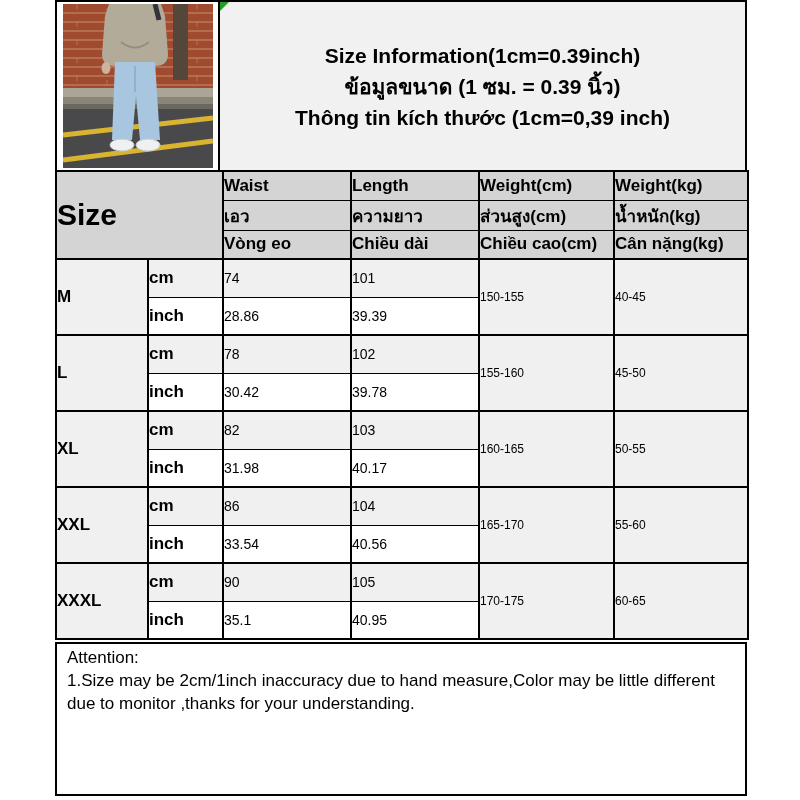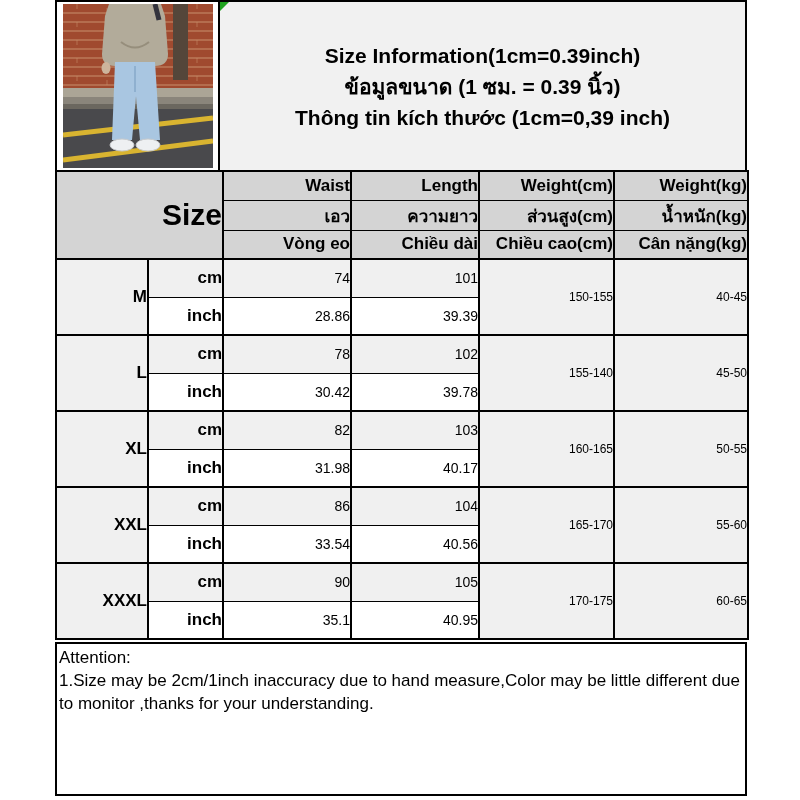--- a/index.html
+++ b/index.html
@@ -24,21 +24,21 @@
   .corner-flag{
     position:absolute;left:0;top:0;width:0;height:0;
     border-top:9px solid #1ea21e;border-right:9px solid transparent;
   }
   
   table.size-table{
     position:absolute;left:55px;top:170px;width:692px;
     border-collapse:collapse;table-layout:fixed;
   }
   .size-table th,.size-table td{
-    border:2px solid #000;padding:0;text-align:right;vertical-align:middle;
+    border:2px solid #000;padding:0;text-align:left;vertical-align:middle;
     overflow:hidden;white-space:nowrap;
   }
   .size-table thead tr{height:29px;}
   .size-table thead tr:nth-child(2){height:30px;}
   .size-table tbody tr{height:38px;}
   .size-table th{background:#d4d4d4;font-weight:700;font-size:17px;}
   th.corner{font-size:30px;background:#d4d4d4;}
   thead tr:nth-child(1) th.colhead{border-bottom-width:1px;}
   thead tr:nth-child(2) th{border-top-width:1px;border-bottom-width:1px;margin-left:15px;}
   thead tr:nth-child(3) th{border-top-width:1px;}
@@ -47,21 +47,21 @@
   tbody td.mid-b{border-bottom-width:1px;}
   tbody td.mid-t{border-top-width:1px;}
   tbody td.size-col{background:#dedede;font-weight:700;font-size:17px;}
   tbody td.unit-col{font-weight:700;font-size:17px;}
   tbody td.val{font-weight:400;font-size:14px;}
   tbody td.range{background:#f0f0f0;font-weight:400;font-size:12px;}
   
   .attention{
     position:absolute;left:55px;top:642px;width:692px;height:154px;
     border:2px solid #000;box-sizing:border-box;background:#fff;
-    padding:2px 2px;font-size:17px;line-height:23px;font-weight:400;text-align:left;
+    padding:2px 10px;font-size:17px;line-height:23px;font-weight:400;text-align:left;
   }
 </style>
 </head>
 <body>
 
 <div class="canvas">
 
   <div class="top-row">
     <div class="photo-cell">
       <svg width="150" height="164" viewBox="0 0 150 164">
@@ -156,21 +156,21 @@
         <tr class="inch">
           <td class="unit-col mid-t">inch</td>
           <td class="val mid-t">28.86</td>
           <td class="val mid-t">39.39</td>
         </tr>
         <tr class="cm">
           <td class="size-col" rowspan="2">L</td>
           <td class="unit-col mid-b">cm</td>
           <td class="val mid-b">78</td>
           <td class="val mid-b">102</td>
-          <td class="range" rowspan="2">155-140</td>
+          <td class="range" rowspan="2">155-160</td>
           <td class="range" rowspan="2">45-50</td>
         </tr>
         <tr class="inch">
           <td class="unit-col mid-t">inch</td>
           <td class="val mid-t">30.42</td>
           <td class="val mid-t">39.78</td>
         </tr>
         <tr class="cm">
           <td class="size-col" rowspan="2">XL</td>
           <td class="unit-col mid-b">cm</td>

